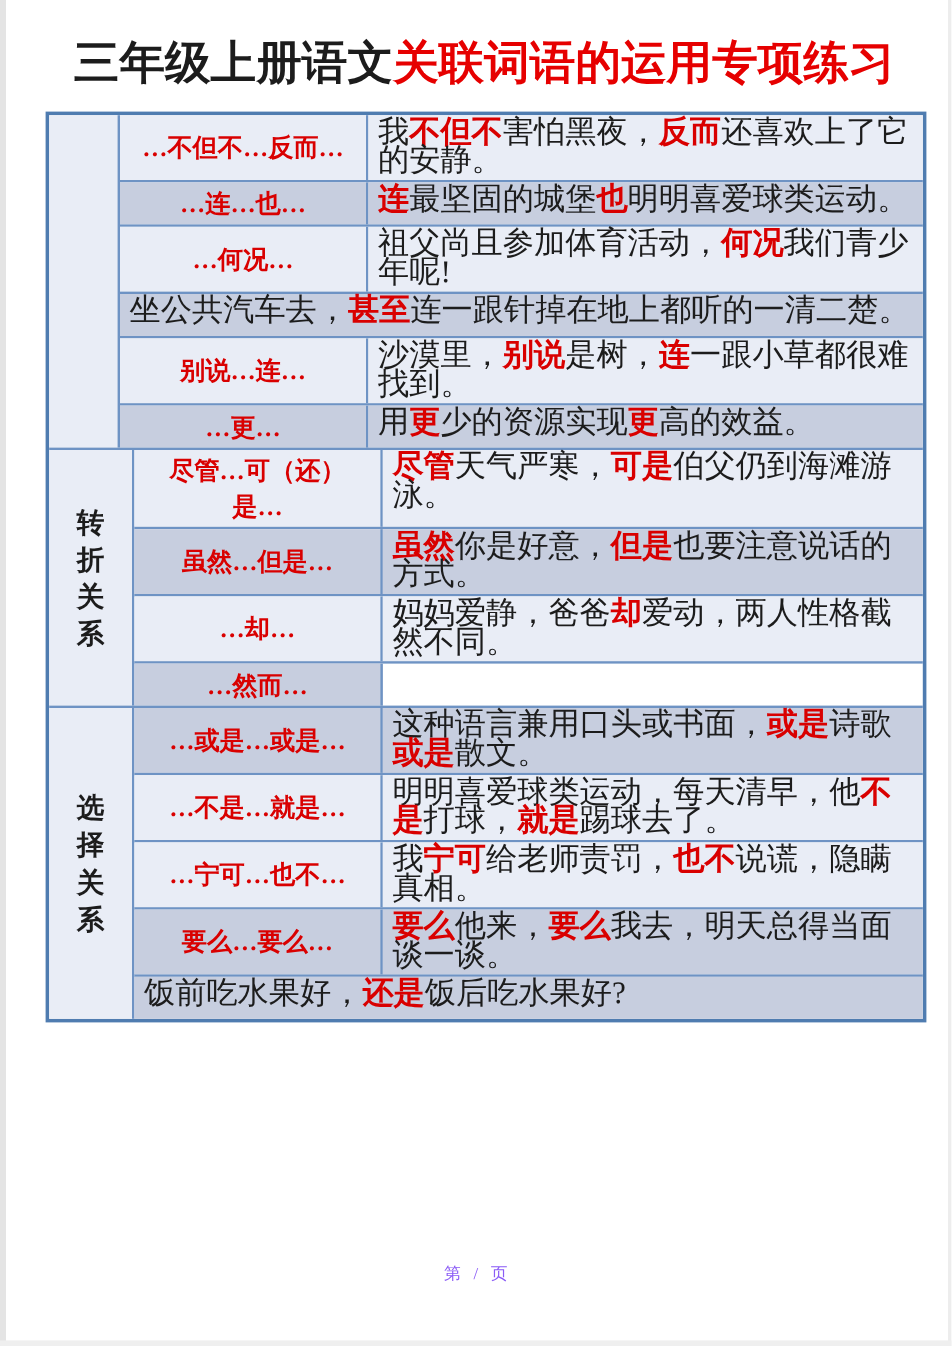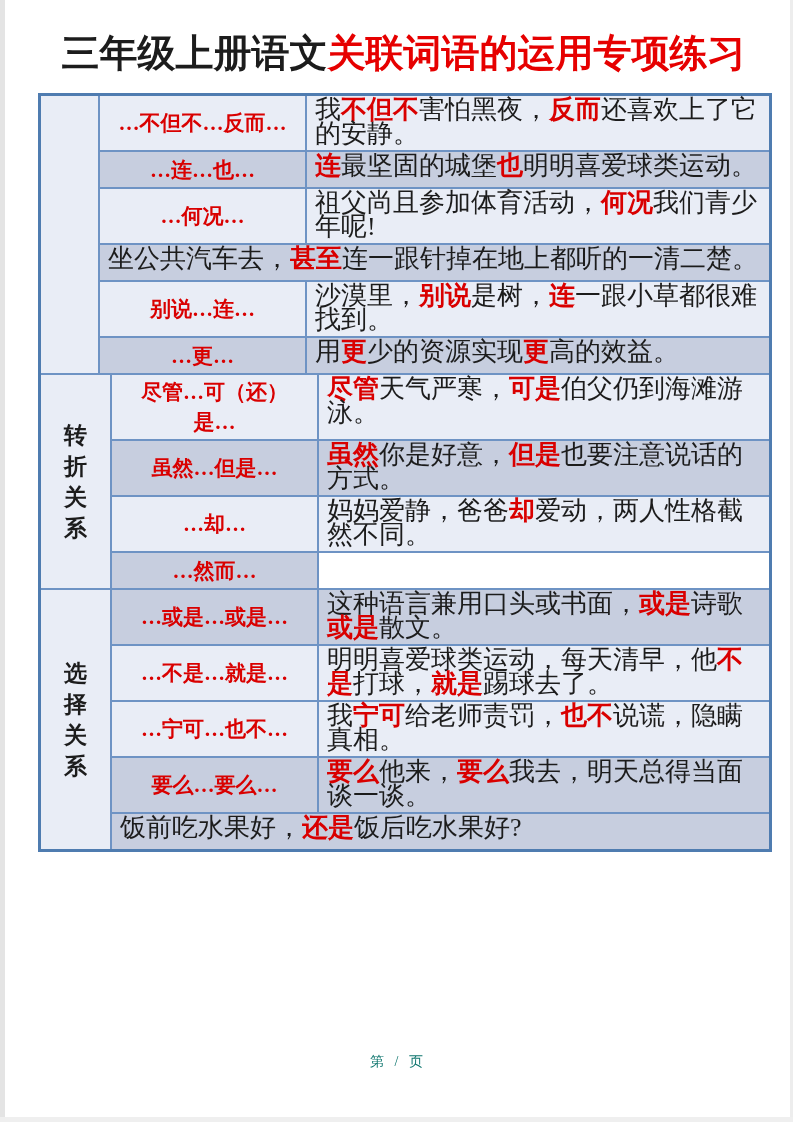--- a/index.html
+++ b/index.html
@@ -54,21 +54,21 @@
     padding:2px 15px;
   }
   .example{
     flex:1;font-size:26px;line-height:24px;color:var(--text-black);
     padding:2px 6px 4px 8px;
   }
   .example .kw{color:var(--keyword-red);font-weight:bold;}
 
   .footer{
     position:absolute;top:1053px;left:0;right:0;text-align:center;
-    font-size:14px;color:#0f766e;word-spacing:7px;
+    font-size:14px;color:#8b5cf6;word-spacing:7px;
     font-family:"Liberation Serif",serif;
   }
 </style>
 </head>
 <body>
 
 <div class="page">
   <div class="edge-left"></div>
   <div class="edge-right"></div>
   <div class="edge-bottom"></div>

